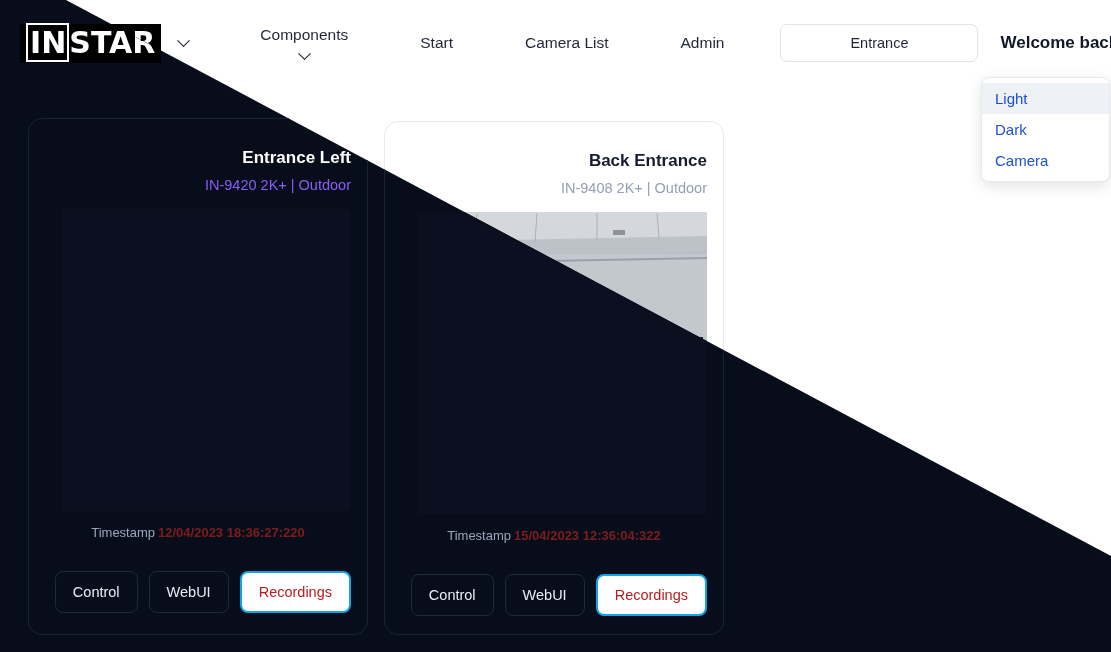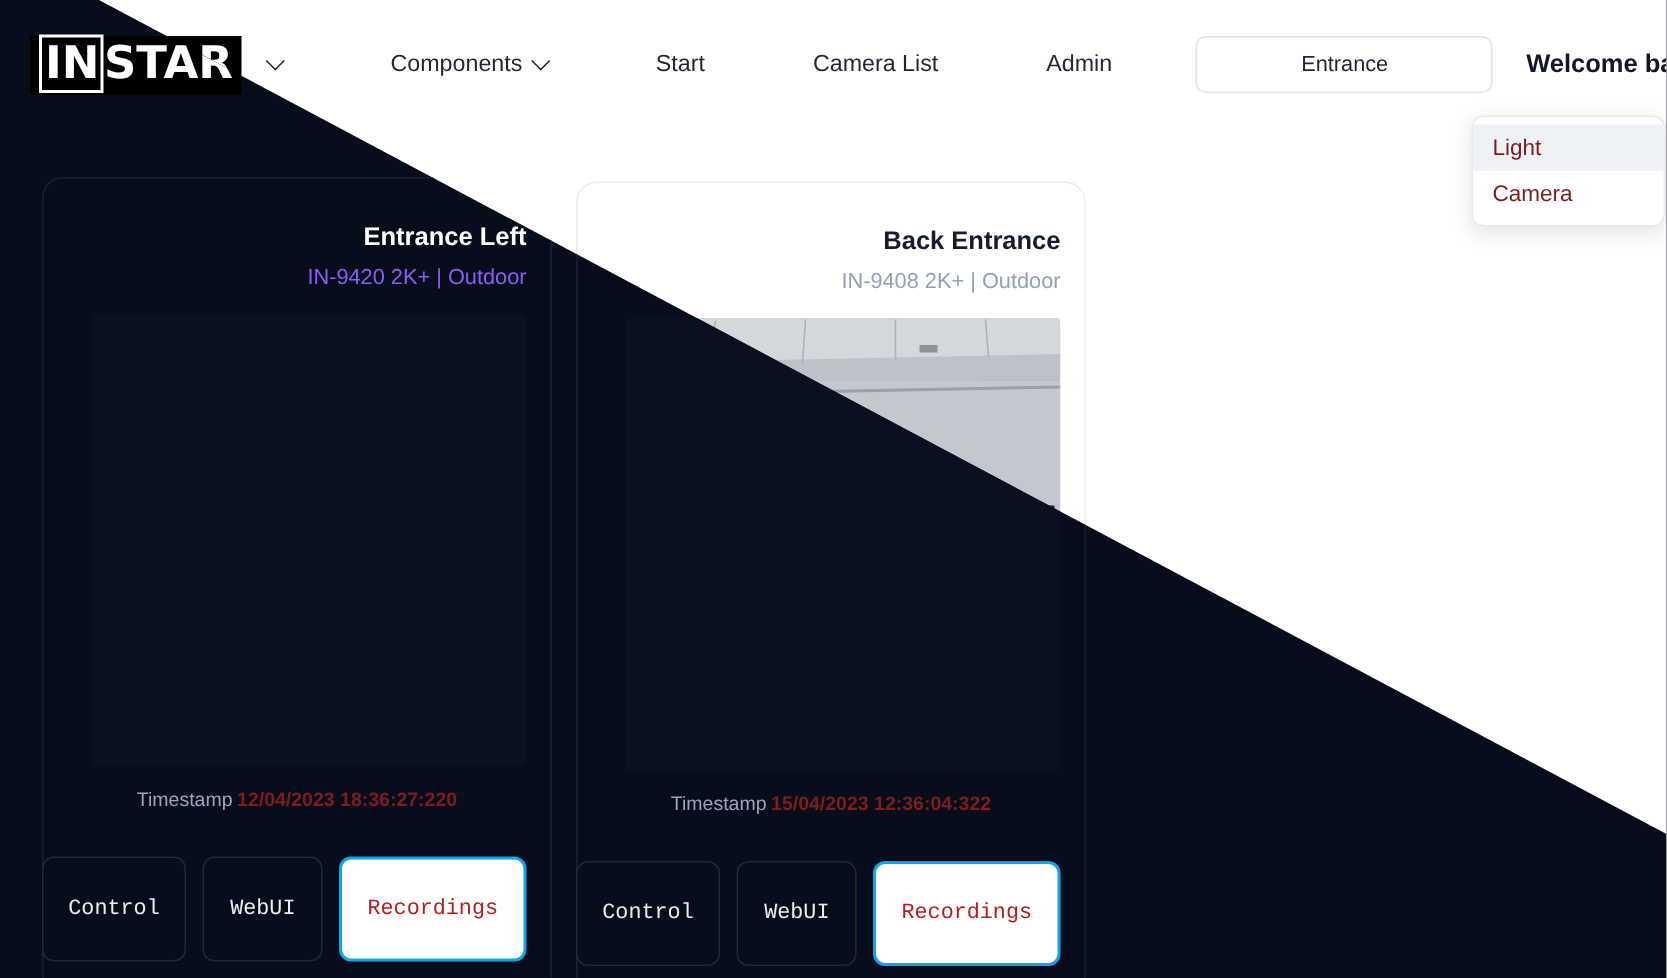--- a/index.html
+++ b/index.html
@@ -70,20 +70,21 @@
   }
   .nav-link {
     font-size: 15.5px;
     color: #1f2737;
     padding: 8px 14px;
     display: flex;
     align-items: center;
     gap: 8px;
     white-space: nowrap;
     cursor: pointer;
+    flex-direction: column;
   }
   .nav-link.l1 { margin-right: 44px; }
   .nav-link.l2 { margin-right: 44px; }
   .nav-link.l3 { margin-right: 44px; }
 
   .search-wrap { margin-left: 42px; }
   .search-input {
     width: 198px;
     height: 38px;
     border: 1px solid #dfe3ea;
@@ -113,21 +114,21 @@
     width: 129px;
     background: #ffffff;
     border: 1px solid #e6eaf0;
     border-radius: 8px;
     box-shadow: 0 4px 14px rgba(20,28,45,0.13);
     padding: 5px 0;
     z-index: 60;
   }
   .theme-item {
     font-size: 15px;
-    color: #7f1d1d;
+    color: #1d4ed8;
     padding: 7px 13px;
     cursor: pointer;
   }
   .theme-item.active { background: #eef2f7; }
 
   
   .cards {
     position: absolute;
     top: 118px;
     left: 28px;
@@ -196,23 +197,23 @@
   }
 
   .btn-row {
     display: flex;
     gap: 11px;
     margin-top: 28px;
   }
   .btn {
     font-size: 14.5px;
     border-radius: 8px;
-    padding: 25px 17px;
+    padding: 11px 17px;
     cursor: pointer;
-    font-family: Liberation Mono, monospace;
+    font-family: Liberation Sans, sans-serif;
     border: 1px solid #20293b;
     background: #080d1c;
     color: #e9edf4;
     white-space: nowrap;
   }
   .btn.primary {
     background: #ffffff;
     color: #b91c1c;
     border: 2px solid #0ea5e9;
     font-weight: 400;
@@ -497,16 +498,17 @@
           <button class="btn primary">Recordings</button>
         </div>
       </div>
     </div>
   </div>
 
   <div class="scrollthumb"></div>
 
   <div class="theme-menu">
     <div class="theme-item active">Light</div>
+    <div class="theme-item">Dark</div>
     <div class="theme-item">Camera</div>
   </div>
 
 </div>
 
 </body></html>

